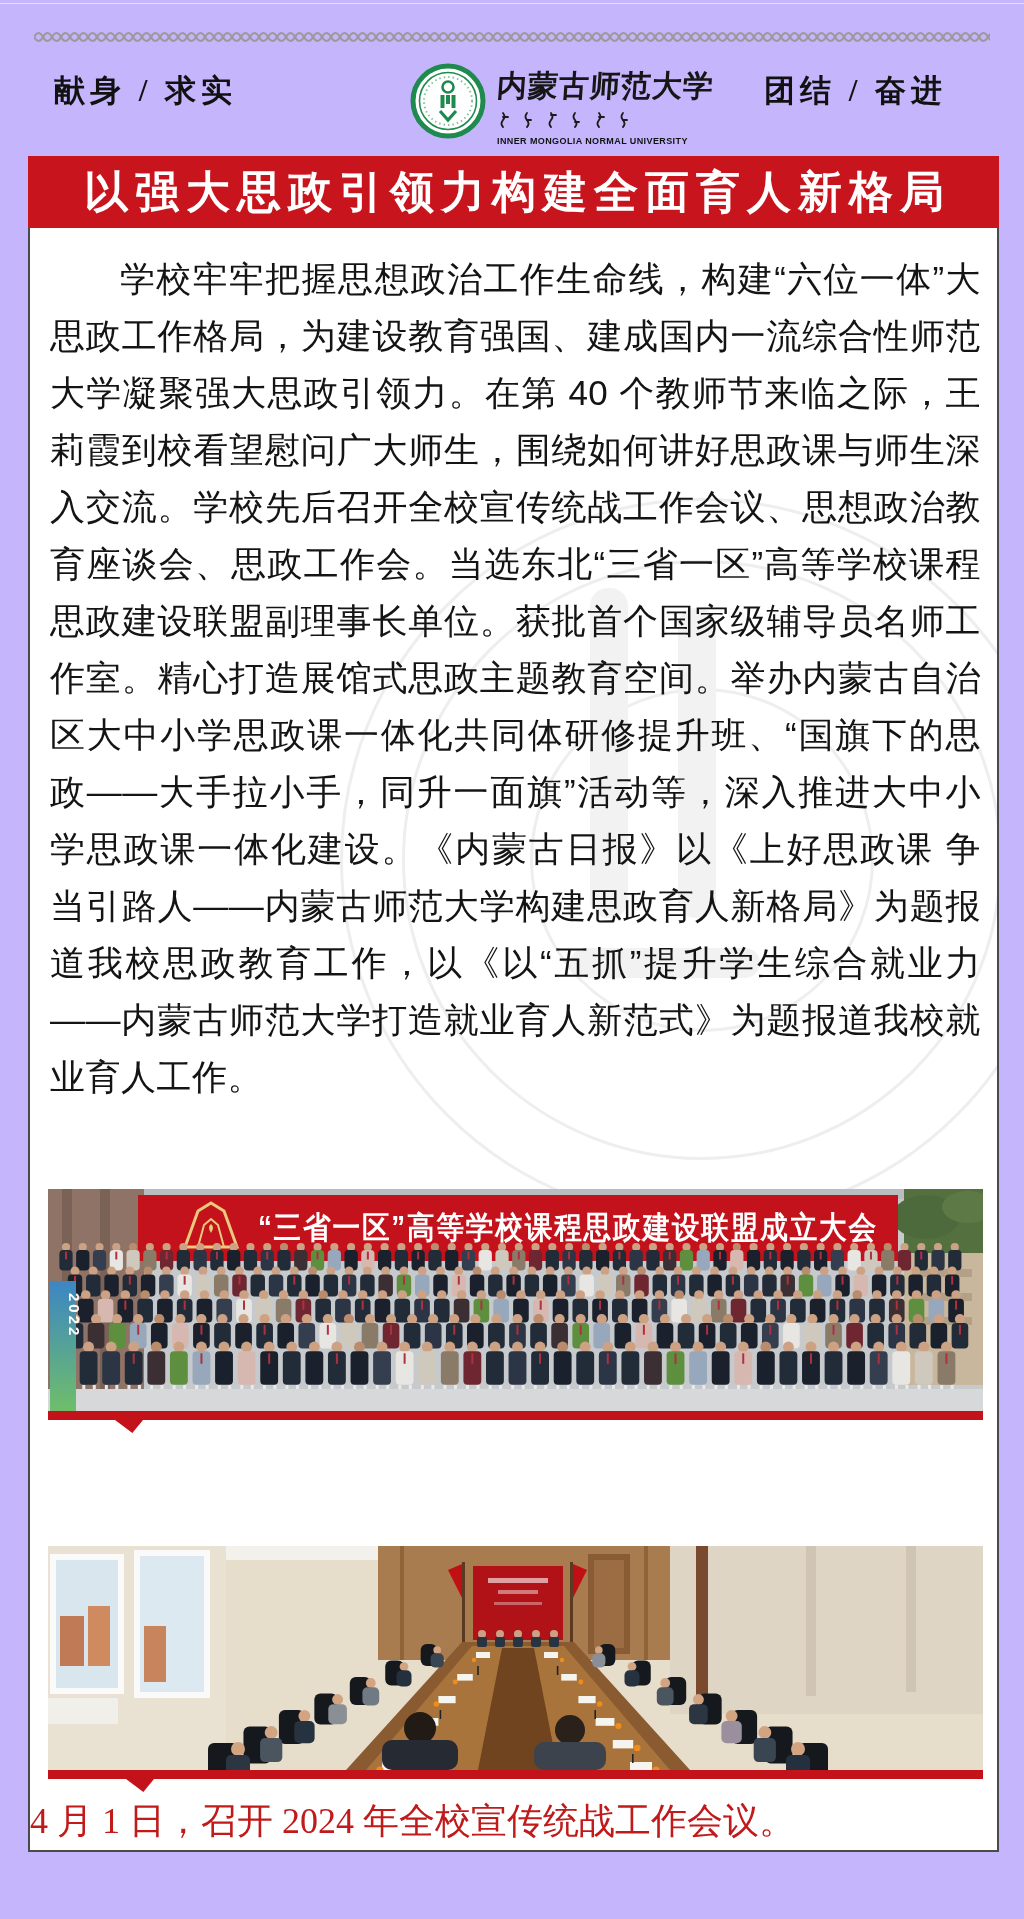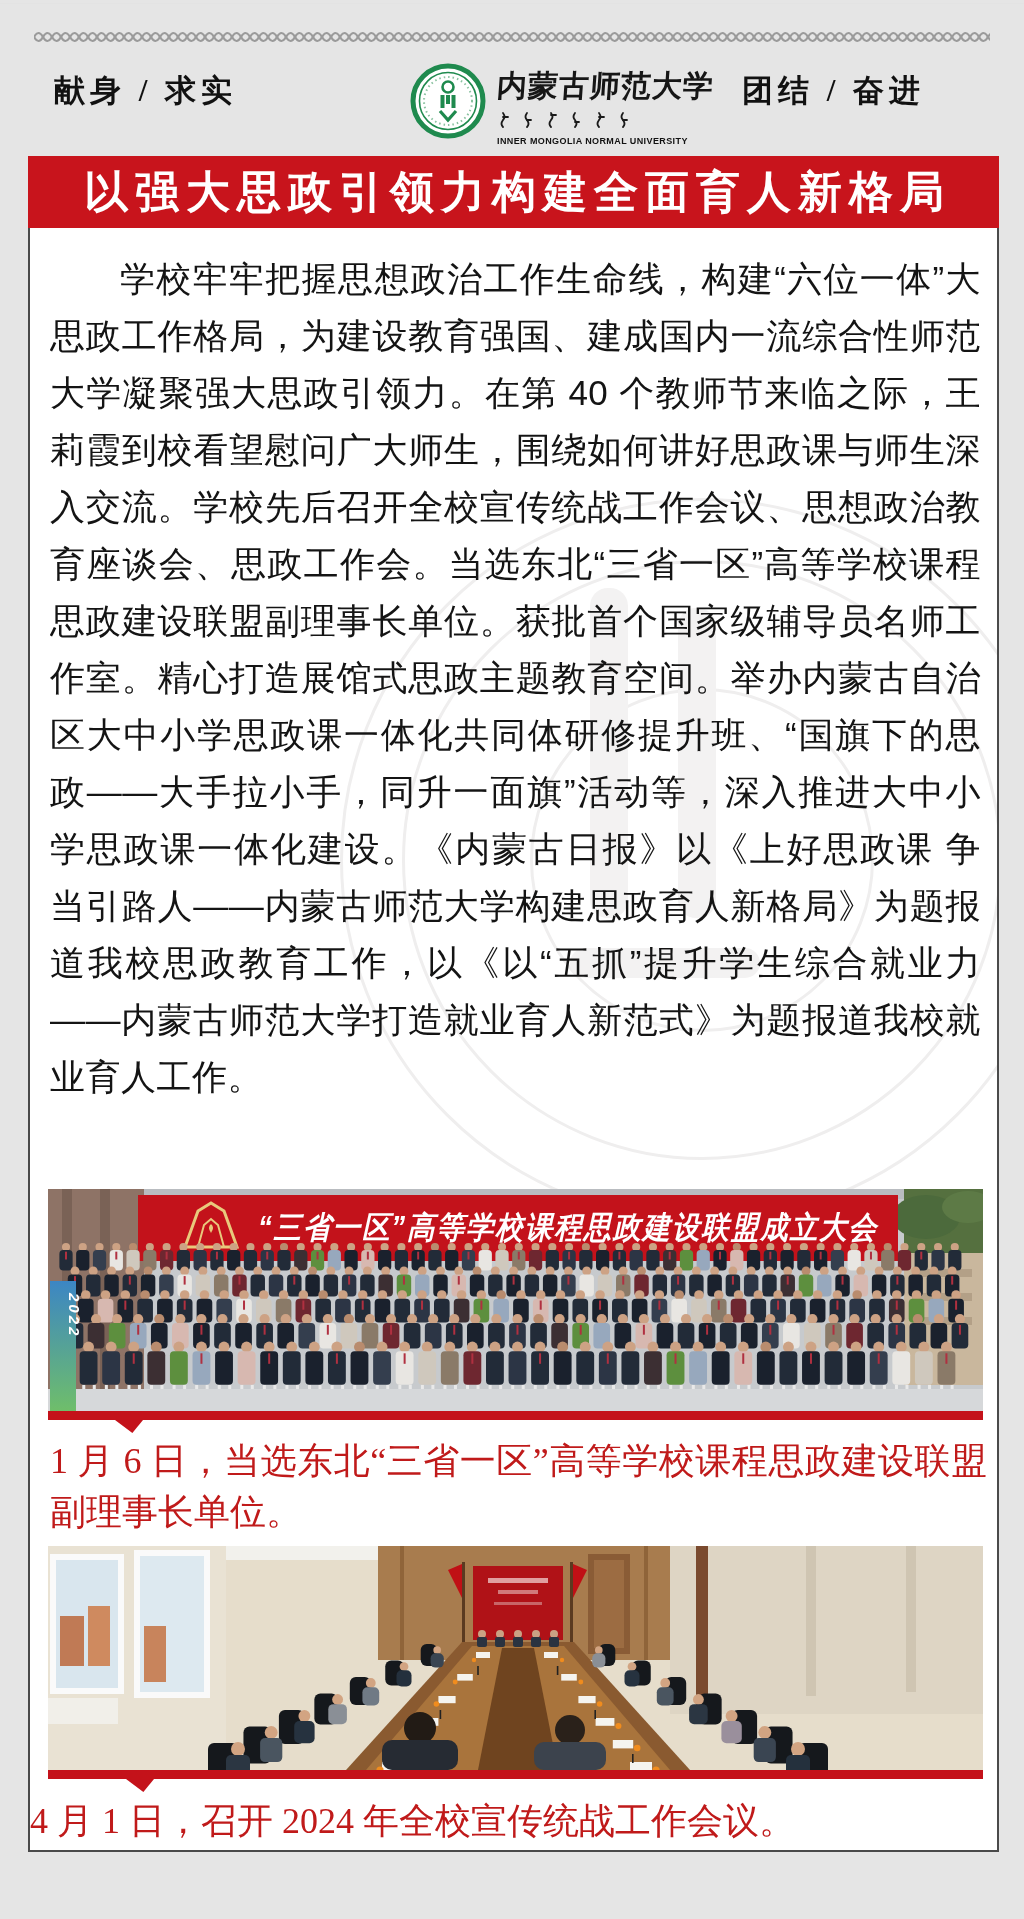--- a/index.html
+++ b/index.html
@@ -1,34 +1,34 @@
 <!DOCTYPE html>
 <html><head>
 <meta charset="utf-8">
 <style>
   * { margin:0; padding:0; box-sizing:border-box; }
   html,body { background:#ffffff; }
   .page {
     position:relative; width:1024px; height:1919px; margin:0 auto;
-    background:#e5e5e5; overflow:hidden;
+    background:#c4b5fd; overflow:hidden;
     font-family:"Liberation Sans","DejaVu Sans",sans-serif;
   }
   .top-hairline { position:absolute; left:0; top:3px; width:100%; height:1px; background:#e3e3e3; }
 
   
   .zz { display:block; }
   .zz-top { position:absolute; left:34px; top:27px; }
 
   
   .motto {
     position:absolute; top:70px; font-family:"Liberation Serif","DejaVu Serif",serif;
     font-weight:700; font-size:31px; letter-spacing:5px; color:#111; white-space:nowrap;
   }
   .motto-left  { left:54px; }
-  .motto-right { left:742px; }
+  .motto-right { left:764px; }
   .logo-wrap { position:absolute; left:409px; top:62px; width:78px; height:78px; }
   .uni-names { position:absolute; left:497px; top:66px; width:190px; }
   .uni-cn {
     font-family:"Liberation Serif","DejaVu Serif",serif; font-weight:700;
     font-size:30px; color:#161616; letter-spacing:1px; white-space:nowrap;
     transform:skewX(-4deg);
   }
   .uni-mn { margin-top:4px; }
   .uni-en {
     margin-top:3px; font-size:9px; font-weight:700; letter-spacing:0.4px;
@@ -51,21 +51,21 @@
   .watermark { position:absolute; left:0; top:0; width:100%; height:100%; overflow:hidden; z-index:0; }
   .wm-ring { position:absolute; border-radius:50%; border:3px solid #efeeee; }
   .wm-bar  { position:absolute; background:#f3f2f2; border-radius:18px; }
 
   .body-text {
     position:absolute; left:20px; top:22px; width:931px; height:942px; overflow:hidden;
     z-index:1; font-size:35px; line-height:57px; color:#141414; font-weight:500;
     text-align:justify; text-indent:2em; letter-spacing:0.5px;
   }
 
-  .photo-fig { position:absolute; left:18px; width:935px; z-index:1;font-style:italic; }
+  .photo-fig { position:absolute; left:18px; width:935px; z-index:1; }
   .photo-1 { top:961px; }
   .photo-2 { top:1318px; }
   .photo-fig svg.scene { display:block; }
   .red-bar { width:100%; height:9px; background:#c4121a; }
   .bar-tri { width:28px; height:13px; background:#c4121a; clip-path:polygon(0 0,100% 0,62% 100%); }
   .tri-1 { margin-left:67px; } .tri-2 { margin-left:78px; }
 
   .photo-caption {
     position:absolute; z-index:1; color:#c01a1a;
     font-family:"Liberation Serif","DejaVu Serif",serif;
@@ -804,21 +804,20 @@
           </g>
         <rect x="0" y="200" width="935" height="22" fill="#d6d8da"></rect>
 
         <rect x="2" y="92" width="26" height="130" fill="url(#gr2022)"></rect>
         <text transform="translate(21 104) rotate(90)" font-size="15" font-weight="700" fill="#ffffff" letter-spacing="3">2022</text>
       </svg>
       <div class="red-bar"></div>
       <div class="bar-tri tri-1"></div>
     </figure>
 
-    <div class="photo-caption caption-1">1 月 6 日，当选东北“三省一区”高等学校课程思政建设联盟副理事长单位。</div>
 
     <figure class="photo-fig photo-2">
       <svg class="scene" width="935" height="224" viewBox="0 0 935 224">
         <rect x="0" y="0" width="935" height="224" fill="#e6ddcb"></rect>
         <rect x="0" y="0" width="935" height="14" fill="#f2f1ec"></rect>
 
         <rect x="0" y="0" width="178" height="224" fill="#e9e2d3"></rect>
         <rect x="2" y="8" width="74" height="140" fill="#fafafa"></rect>
         <rect x="8" y="14" width="62" height="128" fill="#d9e6ee"></rect>
         <rect x="12" y="70" width="24" height="50" fill="#c07a55"></rect>

